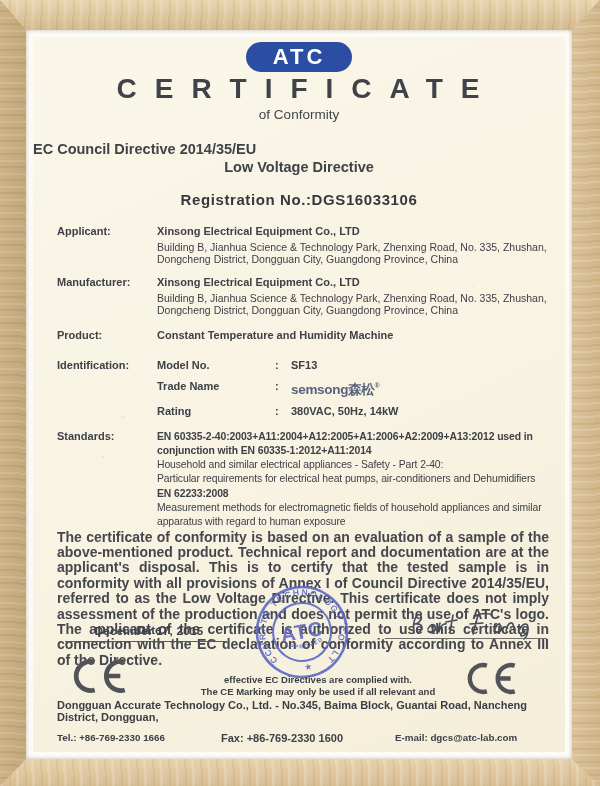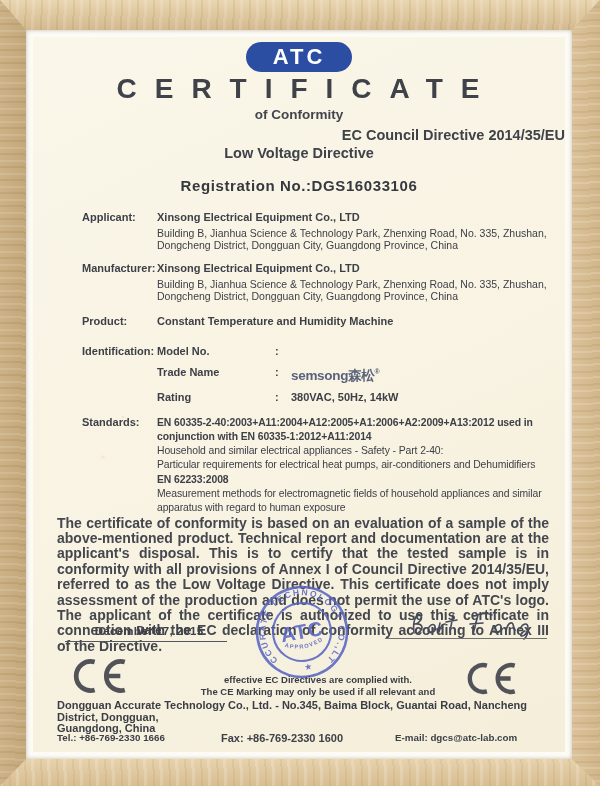--- a/index.html
+++ b/index.html
@@ -33,30 +33,30 @@
       radial-gradient(4px 3px at 70px 420px,rgba(230,90,130,.28),transparent 70%),
       radial-gradient(3px 3px at 120px 585px,rgba(235,100,140,.30),transparent 70%),
       radial-gradient(2px 2px at 440px 250px,rgba(230,90,130,.25),transparent 70%),
       radial-gradient(3px 2px at 380px 640px,rgba(235,100,140,.22),transparent 70%);}
 
   
   .logo-pill{width:106px;height:30px;margin:5px auto 0;background:#2b4da2;border-radius:16px;
              color:#fff;font-weight:bold;font-size:22px;line-height:30px;text-align:center;letter-spacing:3px;}
   .cert-title{margin-top:1px;text-align:center;font-size:28px;line-height:32px;font-weight:bold;
               letter-spacing:18px;padding-left:16px;color:#3f4248;}
-  .subtitle{margin-top:1px;text-align:center;font-size:13.5px;line-height:17px;font-weight:bold;color:#43454b;}
-  .dir1{margin-top:3px;text-align:right;font-size:14.5px;line-height:18px;font-weight:bold;color:#3f4248;}
+  .subtitle{margin-top:1px;text-align:center;font-size:13.5px;line-height:17px;font-weight:normal;color:#43454b;}
+  .dir1{margin-top:17px;text-align:left;font-size:14.5px;line-height:18px;font-weight:bold;color:#3f4248;}
   .dir2{text-align:center;font-size:14.5px;line-height:18px;font-weight:bold;color:#3f4248;}
   .reg{margin-top:14px;text-align:center;font-size:15px;line-height:19px;font-weight:bold;
        letter-spacing:.6px;color:#36383f;}
 
   
   .fields{margin-top:16px;padding:0 14px 0 24px;}
   .frow{display:grid;grid-template-columns:100px 1fr;font-size:11px;}
-  .flabel{font-weight:bold;margin-left:25px;}
+  .flabel{font-weight:bold;}
   .fname{font-weight:bold;line-height:13px;}
   .faddr{font-weight:normal;font-size:10.5px;line-height:12px;margin-top:3px;max-width:398px;}
   .mb12{margin-bottom:11px;} .mb13{margin-bottom:13px;} .mb17{margin-bottom:17px;} .mb4{margin-bottom:4px;}
   .id-row{display:grid;grid-template-columns:118px 16px 1fr;font-weight:bold;line-height:13px;margin-bottom:8px;}
   .id-row .sep{text-align:left;}
   .brand{font-size:13.5px;line-height:15px;color:#59627a;letter-spacing:-0.3px;margin-top:-2px;}
   .brand .reg-mark{font-size:7px;vertical-align:super;}
   .std-lines{font-size:10.4px;line-height:14.3px;max-width:398px;letter-spacing:-0.1px;}
   .std-lines .b{font-weight:bold;}
 
@@ -122,20 +122,21 @@
         <div class="flabel">Product:</div>
         <div class="fname">Constant Temperature and Humidity Machine</div>
       </div>
 
       <div class="frow mb4">
         <div class="flabel">Identification:</div>
         <div>
           <div class="id-row">
             <span>Model No.</span>
             <span class="sep">:</span>
+            <span>SF13</span>
           </div>
           <div class="id-row">
             <span>Trade Name</span>
             <span class="sep">:</span>
             <span class="brand"><span>semsong</span><span>森松</span><span class="reg-mark">®</span></span>
           </div>
           <div class="id-row">
             <span>Rating</span>
             <span class="sep">:</span>
             <span>380VAC, 50Hz, 14kW</span>
@@ -196,19 +197,18 @@
       <div>effective EC Directives are complied with.</div>
       <div>The CE Marking may only be used if all relevant and</div>
     </div>
     <svg class="abs ce-right" viewBox="0 0 104 64" fill="none" stroke="#515359" stroke-width="8.5">
       <path d="M46,7 A26,26 0 1 0 46,57"></path>
       <path d="M100,7 A26,26 0 1 0 100,57 M68,32 L92,32"></path>
     </svg>
 
     <div class="abs address">
       <div>Dongguan Accurate Technology Co., Ltd. - No.345, Baima Block, Guantai Road, Nancheng District, Dongguan,</div>
-      <div>Guangdong, China</div>
     </div>
     <div class="abs tel">Tel.: +86-769-2330 1666</div>
     <div class="abs fax">Fax: +86-769-2330 1600</div>
     <div class="abs email">E-mail: dgcs@atc-lab.com</div>
   </div>
 </div>
 
 </body></html>

